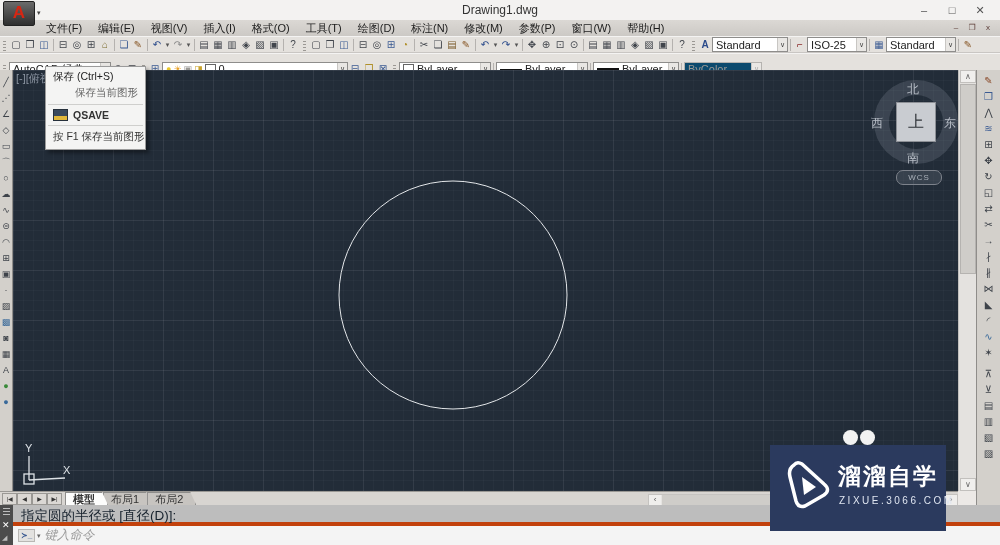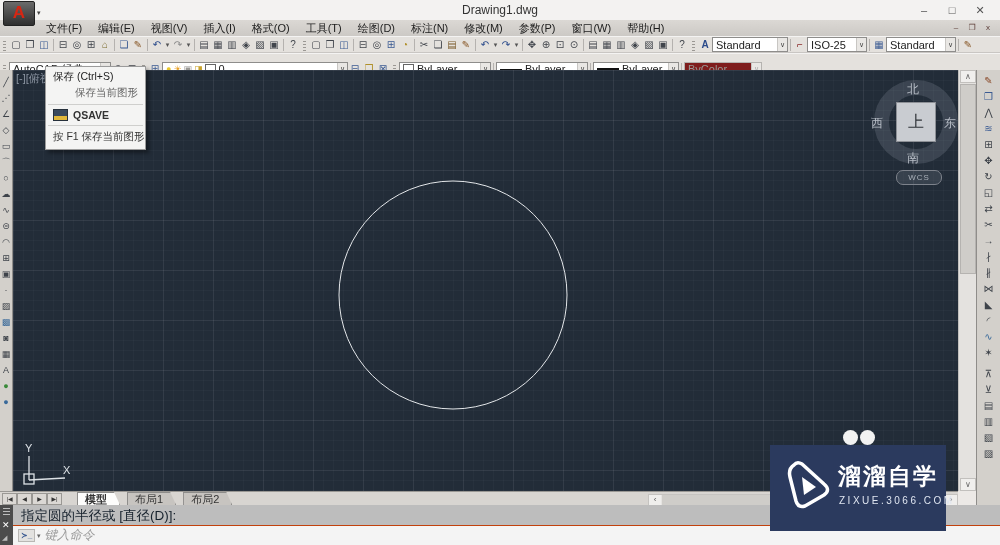--- a/index.html
+++ b/index.html
@@ -30,21 +30,21 @@
   .grip{width:3px;height:12px;margin:0 3px;background:repeating-linear-gradient(0deg,#9b9894 0 1px,transparent 1px 3px);flex:none;}
   .ticon{width:14px;height:14px;line-height:14px;text-align:center;font-size:10px;color:#41454c;flex:none;overflow:hidden;}
   .ticon.dd{width:7px;font-size:7px;color:#555;}
   .tsep{width:1px;height:12px;background:#b5b2af;margin:0 2px;flex:none;}
   .vicon{width:100%;height:16px;line-height:16px;text-align:center;font-size:10px;color:#3e434a;overflow:hidden;}
   .vsep{height:5px;}
 
   .combo{display:inline-flex;align-items:center;height:15px;background:#fff;border:1px solid #8e8d8b;font-size:11px;padding-left:3px;box-sizing:border-box;flex:none;white-space:nowrap;overflow:hidden;}
   .combo .cval{flex:1;overflow:hidden;white-space:nowrap;}
   .combo .carrow{margin-left:3px;font-size:7px;color:#444;padding:0 2px;align-self:stretch;display:flex;align-items:center;background:#e9e7e4;border-left:1px solid #c8c6c3;}
-  .combo.disabled{background:#7f1d1d;color:#9a9894;border-color:#b5b3b0;}
+  .combo.disabled{background:#0c4a6e;color:#9a9894;border-color:#b5b3b0;}
   .combo.disabled .carrow{color:#aaa;}
   .swatch{width:9px;height:9px;border:1px solid #666;background:#fff;margin-right:3px;flex:none;}
   .ltline{width:22px;height:1px;background:#111;margin-right:3px;flex:none;}
   .lwline{width:22px;height:3px;background:#111;margin-right:3px;flex:none;}
   .lstat{font-size:9px;margin-right:2px;flex:none;}
 
   
   .sidepanel{position:absolute;background:#d3d0cb;box-sizing:border-box;}
   .leftpanel{left:0;top:70px;width:13px;height:435px;border-right:1px solid #8f8d8a;display:flex;flex-direction:column;align-items:center;padding-top:4px;}
   .leftpanel .vicon{height:16px;font-size:9px;color:#3e434a;}
@@ -79,32 +79,32 @@
   .tooltip .tt-sub{color:#666;padding-top:1px;padding-bottom:4px;text-align:right;}
   .tooltip hr{border:none;border-top:1px solid #cfcfcd;margin:0 2px;}
   .tooltip .tt-cmd{font-weight:bold;display:flex;align-items:center;padding:4px 7px;}
   .qsave-ic{width:13px;height:10px;background:linear-gradient(#3a4a5e 60%,#e0b73c 60%);border:1px solid #26303c;margin-right:5px;flex:none;}
   .tooltip .tt-help{padding:4px 7px 5px 7px;white-space:nowrap;}
 
   
   .tabrow{position:absolute;left:0;top:491px;width:958px;height:14px;background:#d8d5d1;border-top:1px solid #9a9894;display:flex;align-items:flex-end;box-sizing:border-box;}
   .tnav{width:15px;height:12px;border:1px solid #9a9894;background:#dbd8d4;font-size:6px;line-height:11px;text-align:center;color:#333;box-sizing:border-box;margin-top:1px;flex:none;}
   .tabs{display:flex;margin-left:3px;height:13px;}
-  .tab{height:13px;line-height:13px;padding:0 12px 0 7px;margin-right:-5px;background:#c7c4c0;border:1px solid #8e8d8b;border-bottom:none;font-size:11px;color:#333;clip-path:polygon(0 0,calc(100% - 6px) 0,100% 100%,0 100%);box-sizing:border-box;white-space:nowrap;margin-left:12px;}
+  .tab{height:13px;line-height:13px;padding:0 12px 0 7px;margin-right:-5px;background:#c7c4c0;border:1px solid #8e8d8b;border-bottom:none;font-size:11px;color:#333;clip-path:polygon(0 0,calc(100% - 6px) 0,100% 100%,0 100%);box-sizing:border-box;white-space:nowrap;}
   .tab.active{background:#fdfdfc;font-weight:bold;position:relative;z-index:2;}
   .hscroll{position:absolute;right:0;top:2px;width:310px;height:12px;background:#e6e4e1;border:1px solid #c5c3c0;box-sizing:border-box;}
   .hscroll .harrow{position:absolute;top:0;width:12px;height:10px;text-align:center;line-height:10px;font-size:8px;color:#555;background:#efeeec;}
   .hscroll .hthumb{position:absolute;left:13px;top:0;width:110px;height:10px;background:#cfcdc9;}
 
   
   .cmdgrip{position:absolute;left:0;top:505px;width:13px;height:40px;background:#4c4c4c;color:#eee;}
   .cmdgrip .dots{position:absolute;top:3px;left:3px;width:7px;height:7px;background:repeating-linear-gradient(0deg,#bbb 0 1px,transparent 1px 3px);}
   .cmdgrip .closex{position:absolute;top:15px;left:2px;font-size:9px;color:#fff;}
   .cmdgrip .wr{position:absolute;top:29px;left:2px;font-size:7px;color:#bbb;}
-  .cmdhist{position:absolute;left:13px;top:505px;right:0;height:21px;background:#bdbdbd;border-bottom:1px solid #c2410c;color:#17222d;font-size:13.5px;line-height:21px;padding-left:8px;box-sizing:border-box;white-space:nowrap;}
+  .cmdhist{position:absolute;left:13px;top:505px;right:0;height:21px;background:#bdbdbd;border-bottom:4px solid #c2410c;color:#17222d;font-size:13.5px;line-height:21px;padding-left:8px;box-sizing:border-box;white-space:nowrap;}
   .cmdinput{position:absolute;left:13px;top:526px;right:0;height:19px;background:#f4f4f4;display:flex;align-items:center;padding-left:5px;box-sizing:border-box;}
   .cmdbtn{width:17px;height:13px;background:#e3e2e0;border:1px solid #b9b7b4;color:#3a5a92;font-size:8px;font-weight:bold;text-align:center;line-height:12px;box-sizing:border-box;}
   .cmddd{font-size:7px;color:#666;margin:0 4px 0 2px;}
   .cmdph{color:#9c9c9c;font-style:italic;font-size:12.5px;}
 
   
   .wm{position:absolute;left:770px;top:430px;width:176px;height:101px;z-index:70;padding-left:44px;}
   .wm .ear{position:absolute;top:0;width:15px;height:15px;border-radius:50%;background:#f2f2f2;}
   .wm .box{position:absolute;left:0;top:15px;width:176px;height:86px;background:#2b3a5e;}
   .wm .logo{position:absolute;left:14px;top:14px;}

